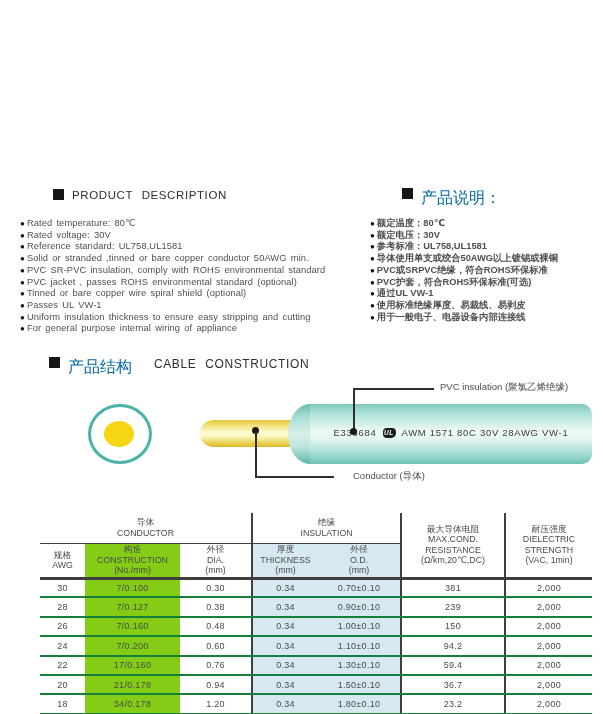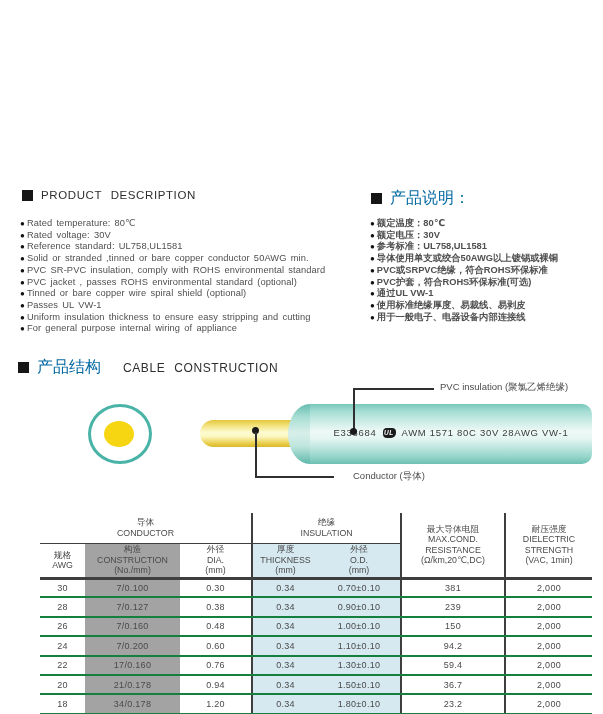--- a/index.html
+++ b/index.html
@@ -1,20 +1,20 @@
 <!DOCTYPE html>
 <html><head>
 <meta charset="utf-8">
 <style>
   html,body{margin:0;padding:0;background:#fff;}
   #page{position:relative;width:603px;height:714px;background:#ffffff;overflow:hidden;
         font-family:"Liberation Sans","DejaVu Sans",sans-serif;color:#4f4f4f;}
 
   
-  .sec-head{position:absolute;display:flex;align-items:center;white-space:nowrap;}
+  .sec-head{position:absolute;display:flex;white-space:nowrap;margin-left:31px;}
   .sq{width:11px;height:11px;background:#161616;display:inline-block;flex:0 0 auto;}
   .t-en{font-size:11.5px;letter-spacing:.6px;word-spacing:5px;color:#2e2e2e;margin-left:8px;}
   .t-cn{font-size:16px;font-weight:normal;color:#0369a1;margin-left:8px;}
   .t-en2{font-size:12px;letter-spacing:.6px;word-spacing:5px;color:#2e2e2e;margin-left:22px;}
 
   
   .blist{position:absolute;font-size:9.3px;line-height:11.7px;color:#4f4f4f;}
   .blist .row::before{content:"●";font-size:8px;margin-right:2px;color:#111;}
   .blist.en .row{word-spacing:1.5px;letter-spacing:.1px;}
 
@@ -43,21 +43,21 @@
            text-align:center;vertical-align:middle;padding:0;}
   .spec td{font-size:9px;color:#4a4a4a;text-align:center;vertical-align:middle;letter-spacing:.3px;padding:0;}
   .spec tr.grp{height:30px;}
   .spec tr.sub{height:35px;}
   .spec tbody tr{height:19.4px;}
   .g-con,.g-ins{border-bottom:1.5px solid #3f3f3f;}
   .g-ins,.h-thk,.h-res,.h-str{border-left:2px solid #3f3f3f;}
   .spec tr.sub th,.h-res,.h-str{border-bottom:3px solid #3e3e3e;}
   .spec tbody td{border-bottom:2px solid #15803d;}
   .spec tbody td:nth-child(4),.spec tbody td:nth-child(6),.spec tbody td:nth-child(7){border-left:2px solid #3f3f3f;}
-  .h-con,.spec tbody td:nth-child(2){background:#a3a3a3;}
+  .h-con,.spec tbody td:nth-child(2){background:#84cc16;}
   .h-thk,.h-od,.spec tbody td:nth-child(4),.spec tbody td:nth-child(5){background:#d6e9f1;}
 </style>
 </head>
 <body>
 
 <div id="page">
 
   <div class="sec-head" style="left:22px;top:189px;">
     <span class="sq"></span>
     <span class="t-en">PRODUCT DESCRIPTION</span>

